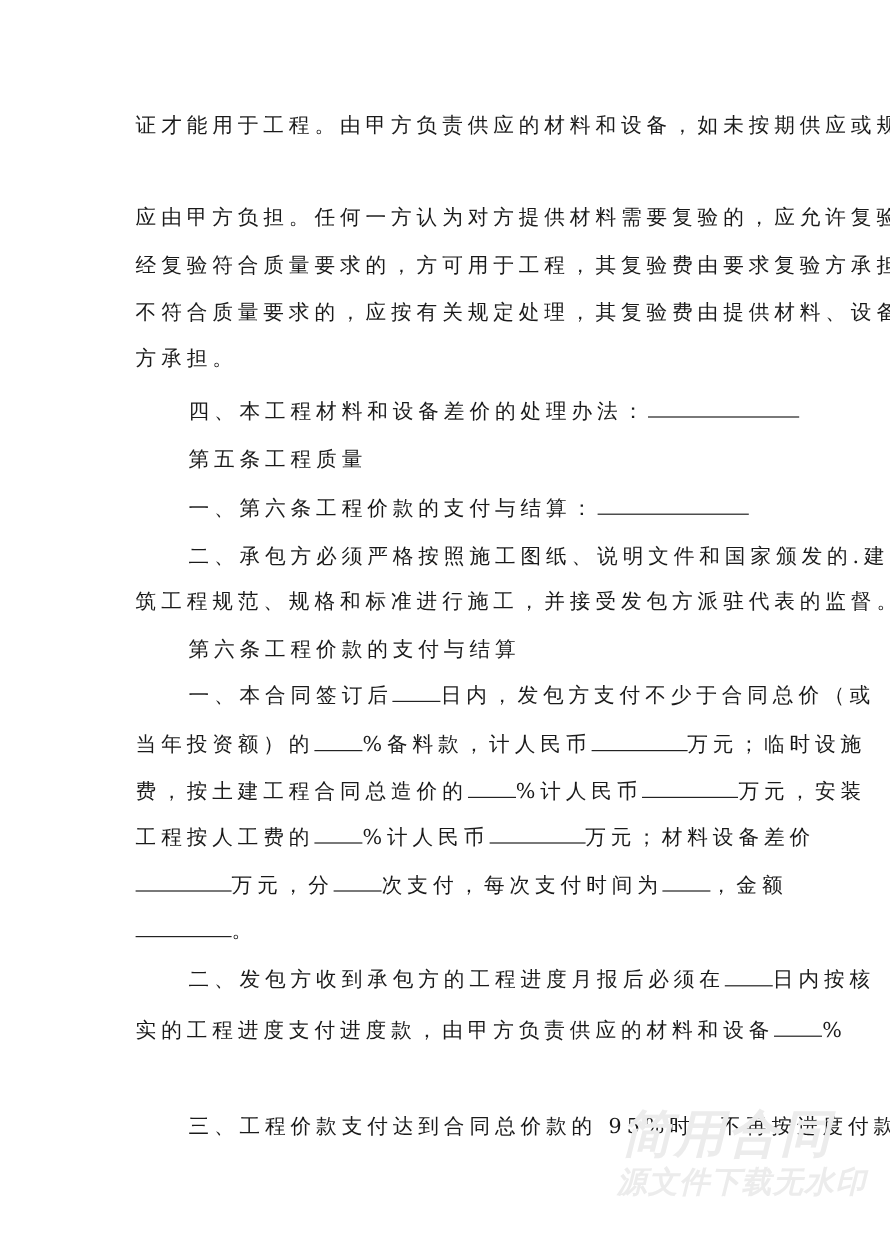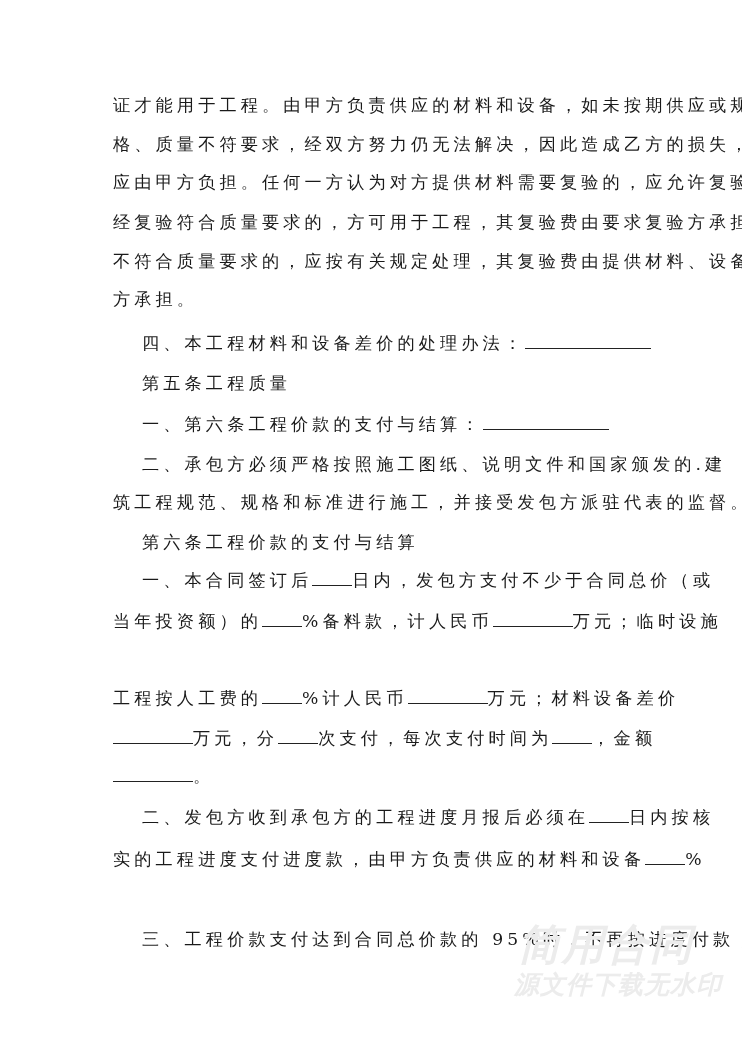--- a/index.html
+++ b/index.html
@@ -8,38 +8,37 @@
       position: relative; overflow: hidden;
       font-family: "DejaVu Serif", "Liberation Serif", serif;
       color: #1a1a1a;
     }
     .page { position: absolute; left: 0; top: 0; width: 742px; height: 851px; }
     .line {
       position: absolute; left: 113px; width: 520px;
       font-size: 17.2px; line-height: 22px; white-space: nowrap;
       letter-spacing: 4.1px;
     }
-    .indent { left: 142px; }
+    .indent { left: 157px; }
     .blank { display: inline-block; border-bottom: 1px solid #222; height: 14px; vertical-align: baseline; letter-spacing: 0; }
     .wm1 {
       position: absolute; left: 518px; top: 922px; font-size: 42px; font-weight: bold; font-style: italic;
       color: #ececec; letter-spacing: 2px; font-family: "DejaVu Sans", sans-serif; line-height: 46px;
     }
     .wm2 {
       position: absolute; left: 514px; top: 970px; font-size: 25px; font-weight: bold; font-style: italic;
       color: #ececec; letter-spacing: 1px; font-family: "DejaVu Sans", sans-serif; line-height: 30px;
     }
   </style>
 </head>
 <body>
 
 <div class="page">
 
   <div class="line" style="top:94px">证才能用于工程。由甲方负责供应的材料和设备，如未按期供应或规</div>
-  <div class="line" style="top:133px">格、质量不符要求，经双方努力仍无法解决，因此造成乙方的损失，</div>
   <div class="line" style="top:171px">应由甲方负担。任何一方认为对方提供材料需要复验的，应允许复验。</div>
   <div class="line" style="top:211px">经复验符合质量要求的，方可用于工程，其复验费由要求复验方承担；</div>
   <div class="line" style="top:250px">不符合质量要求的，应按有关规定处理，其复验费由提供材料、设备</div>
   <div class="line" style="top:288px">方承担。</div>
 
   <div class="line indent" style="top:332px">
     <span>四、本工程材料和设备差价的处理办法：</span><span class="blank" style="width:126px"></span>
   </div>
 
   <div class="line indent" style="top:372px">第五条工程质量</div>
@@ -49,20 +48,23 @@
   <div class="line" style="top:491px">筑工程规范、规格和标准进行施工，并接受发包方派驻代表的监督。</div>
   <div class="line indent" style="top:453px">二、承包方必须严格按照施工图纸、说明文件和国家颁发的.建</div>
 
   <div class="line indent" style="top:531px">第六条工程价款的支付与结算</div>
 
   <div class="line indent" style="top:569px">
     <span>一、本合同签订后</span><span class="blank" style="width:40px"></span><span>日内，发包方支付不少于合同总价（或</span>
   </div>
   <div class="line" style="top:610px">
     <span>当年投资额）的</span><span class="blank" style="width:40px"></span><span>%备料款，计人民币</span><span class="blank" style="width:80px"></span><span>万元；临时设施</span>
+  </div>
+  <div class="line" style="top:649px">
+    <span>费，按土建工程合同总造价的</span><span class="blank" style="width:40px"></span><span>%计人民币</span><span class="blank" style="width:80px"></span><span>万元，安装</span>
   </div>
   <div class="line" style="top:687px">
     <span>工程按人工费的</span><span class="blank" style="width:40px"></span><span>%计人民币</span><span class="blank" style="width:80px"></span><span>万元；材料设备差价</span>
   </div>
   <div class="line" style="top:727px">
     <span class="blank" style="width:80px"></span><span>万元，分</span><span class="blank" style="width:40px"></span><span>次支付，每次支付时间为</span><span class="blank" style="width:40px"></span><span>，金额</span>
   </div>
   <div class="line" style="top:765px">
     <span class="blank" style="width:80px"></span><span>。</span>
   </div>

